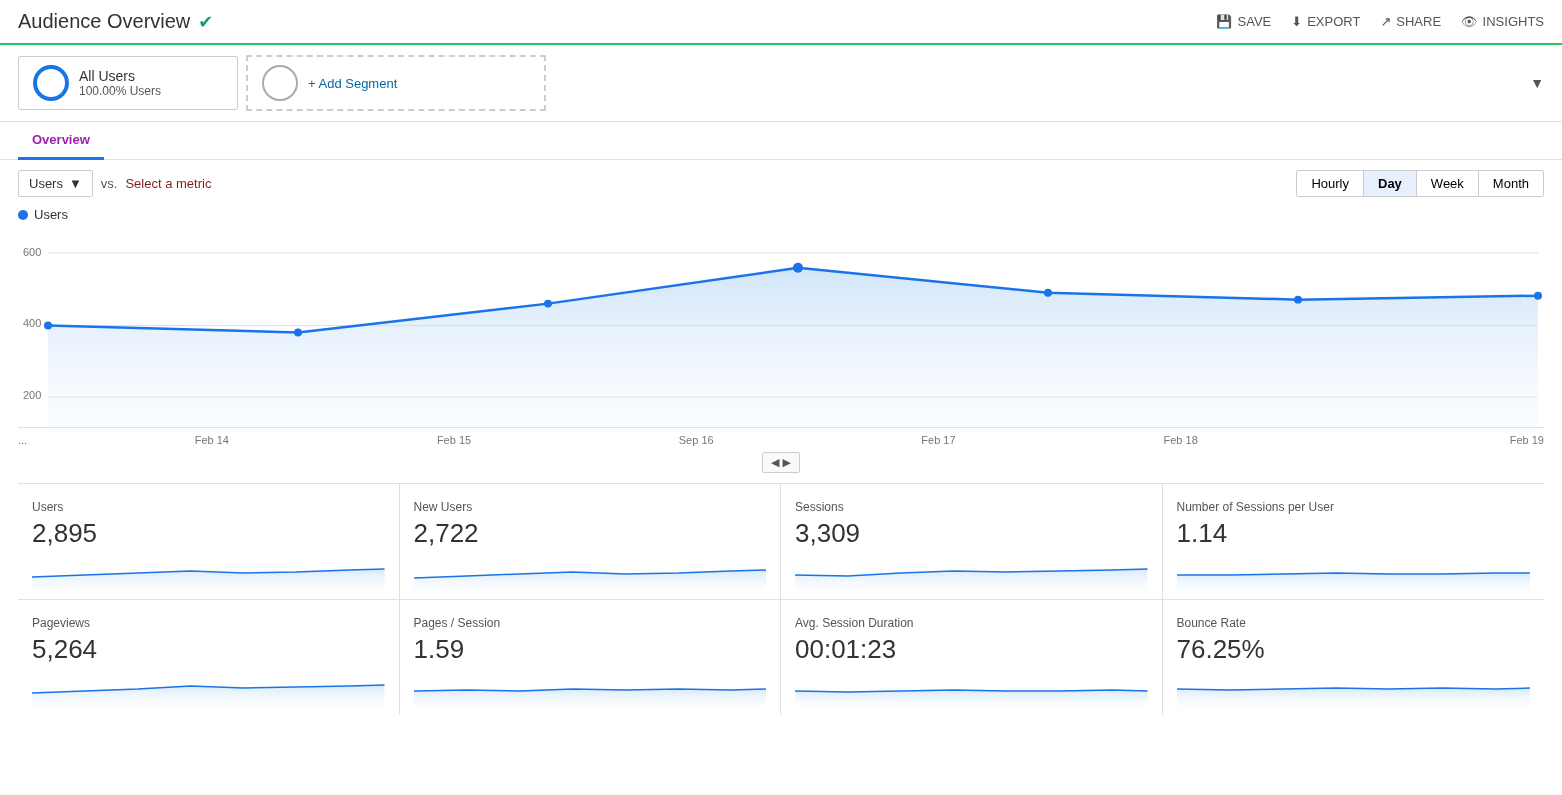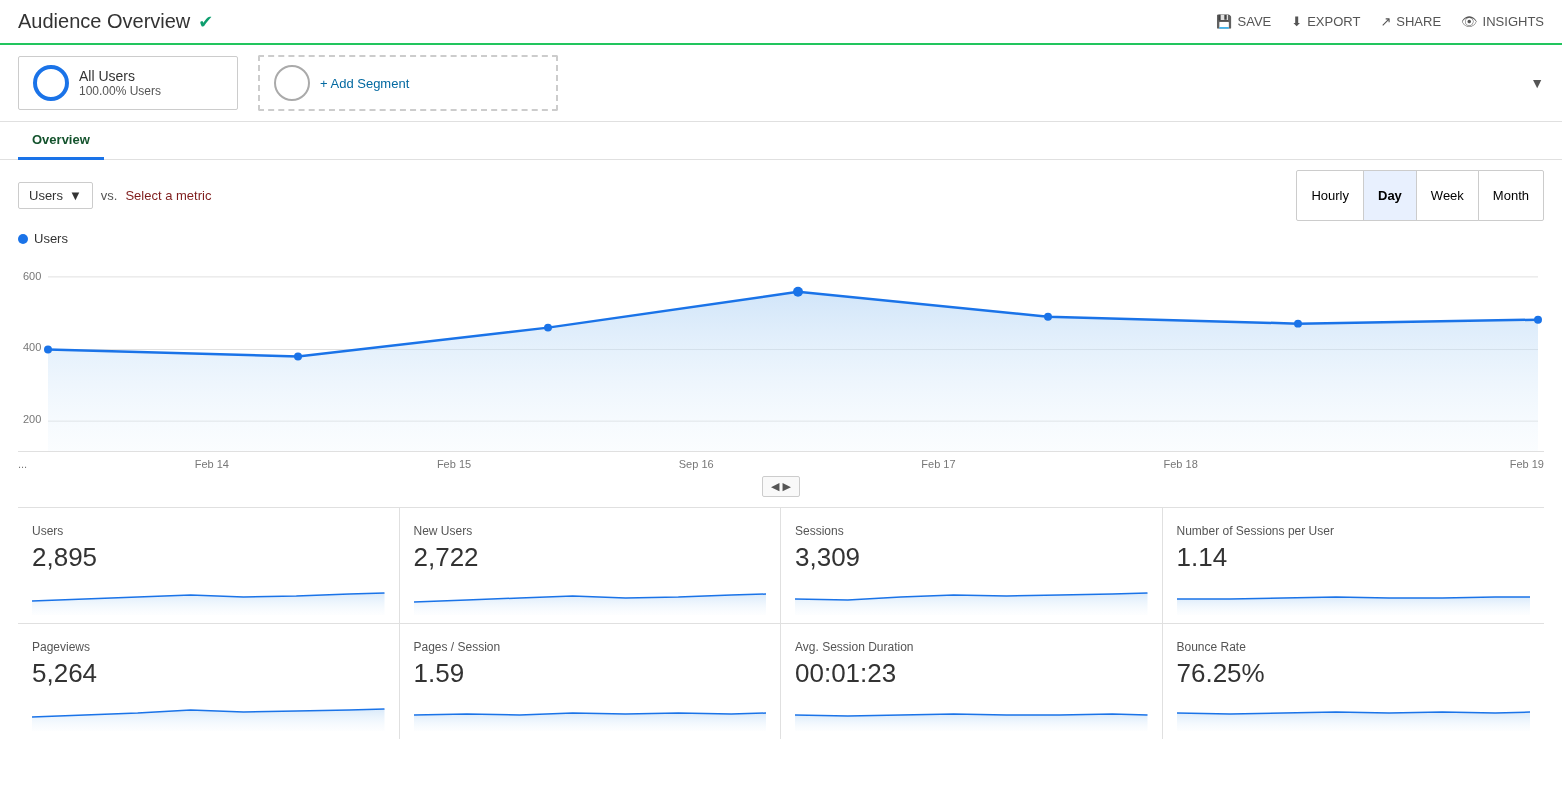--- a/index.html
+++ b/index.html
@@ -8,21 +8,21 @@
     .top-bar {
       display: flex; align-items: center; justify-content: space-between;
       padding: 10px 18px; border-bottom: 2px solid #22c55e;
     }
     .top-bar-title { font-size: 20px; font-weight: 400; display: flex; align-items: center; gap: 8px; }
     .check-icon { color: #0d9e6e; font-size: 18px; }
     .top-bar-actions { display: flex; gap: 20px; align-items: center; }
     .top-bar-action { display: flex; align-items: center; gap: 5px; color: #555; cursor: pointer; font-size: 13px; }
 
     .segments-bar {
-      display: flex; align-items: center; padding: 10px 18px; gap: 20px;
+      display: flex; align-items: center; padding: 10px 18px; gap: 8px;
       border-bottom: 1px solid #e0e0e0; position: relative;
     }
     .segment-pill {
       display: flex; align-items: center; gap: 10px;
       border: 1px solid #ccc; border-radius: 2px; padding: 8px 14px;
       min-width: 220px; background: #fff;
     }
     .segment-circle {
       width: 36px; height: 36px; border-radius: 50%;
       border: 4px solid #1a73e8; background: transparent; flex-shrink: 0;
@@ -37,37 +37,37 @@
     .add-segment {
       display: flex; align-items: center; gap: 10px;
       border: 2px dashed #ccc; border-radius: 2px; padding: 8px 14px;
       min-width: 300px; color: #0369a1; cursor: pointer;
     }
     .dropdown-arrow-global { position: absolute; right: 18px; top: 50%; transform: translateY(-50%); color: #555; font-size: 14px; cursor: pointer; }
 
     .overview-tab-bar { padding: 0 18px; border-bottom: 1px solid #e0e0e0; }
     .overview-tab {
       display: inline-block; padding: 10px 14px; font-size: 13px;
-      border-bottom: 3px solid #1a73e8; margin-bottom: -1px; font-weight: 600; color: #14532d;
+      border-bottom: 3px solid #1a73e8; margin-bottom: -1px; font-weight: 600; color: #a21caf;
     }
 
     .chart-controls {
       display: flex; align-items: center; justify-content: space-between;
       padding: 10px 18px;
     }
     .metric-selector { display: flex; align-items: center; gap: 8px; }
     .metric-dropdown {
       border: 1px solid #ccc; border-radius: 2px; padding: 5px 10px;
       display: flex; align-items: center; gap: 6px; cursor: pointer; font-size: 13px;
     }
     .vs-label { color: #555; }
     .select-metric { color: #7f1d1d; cursor: pointer; }
     .time-buttons { display: flex; }
     .time-btn {
-      border: 1px solid #ccc; padding: 17px 14px; cursor: pointer;
+      border: 1px solid #ccc; padding: 5px 14px; cursor: pointer;
       background: #fff; font-size: 13px; margin-left: -1px;
     }
     .time-btn.active { background: #e8f0fe; border-color: #ccc; font-weight: 600; }
     .time-btn:first-child { border-radius: 2px 0 0 2px; }
     .time-btn:last-child { border-radius: 0 2px 2px 0; }
 
     .chart-area { padding: 0 18px 0 18px; }
     .chart-legend { display: flex; align-items: center; gap: 6px; margin-bottom: 6px; }
     .legend-dot { width: 10px; height: 10px; border-radius: 50%; background: #1a73e8; }
     .legend-label { font-size: 13px; color: #333; }

